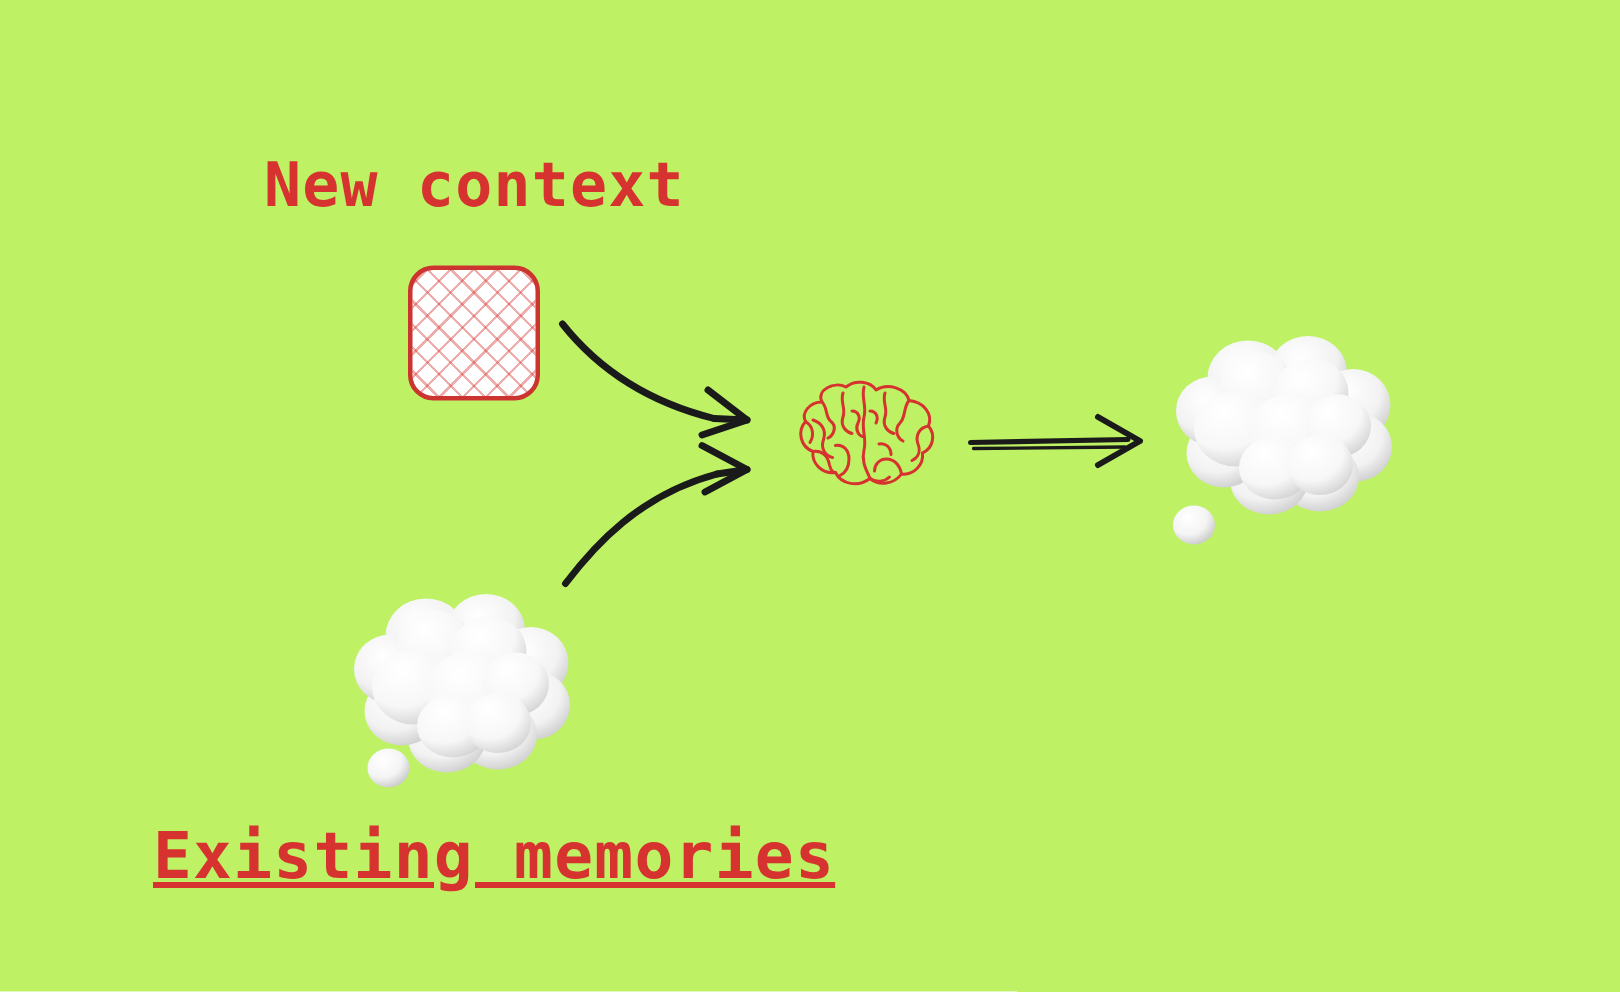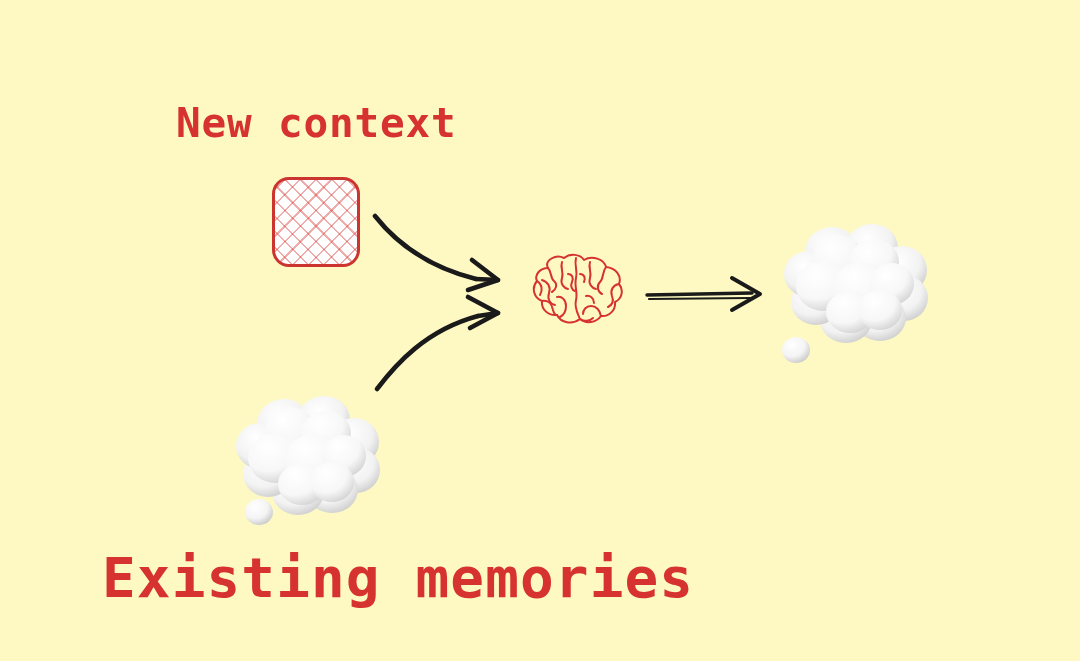--- a/index.html
+++ b/index.html
@@ -4,21 +4,21 @@
 <style>
   html, body {
     margin: 0;
     padding: 0;
     background: #ffffff;
   }
   #canvas {
     position: relative;
     width: 1080px;
     height: 661px;
-    background: #fef9c3;
+    background: #bef264;
     overflow: hidden;
     font-family: "DejaVu Sans Mono", "Liberation Mono", monospace;
   }
 
   
   .label {
     position: absolute;
     color: #d6322f;
     font-family: "DejaVu Sans Mono", "Liberation Mono", monospace;
     font-weight: 700;
@@ -33,21 +33,22 @@
     font-size: 41px;
   }
   #label-write-updated-memory {
     left: 479px;
     top: 382px;
     font-size: 41px;
   }
   #label-existing-memories {
     left: 102px;
     top: 550px;
-    font-size: 56px;
+    font-size: 43px;
+    text-decoration: underline;
   }
 
   
   #context-square {
     position: absolute;
     left: 272px;
     top: 177px;
     width: 88px;
     height: 90px;
     box-sizing: border-box;

